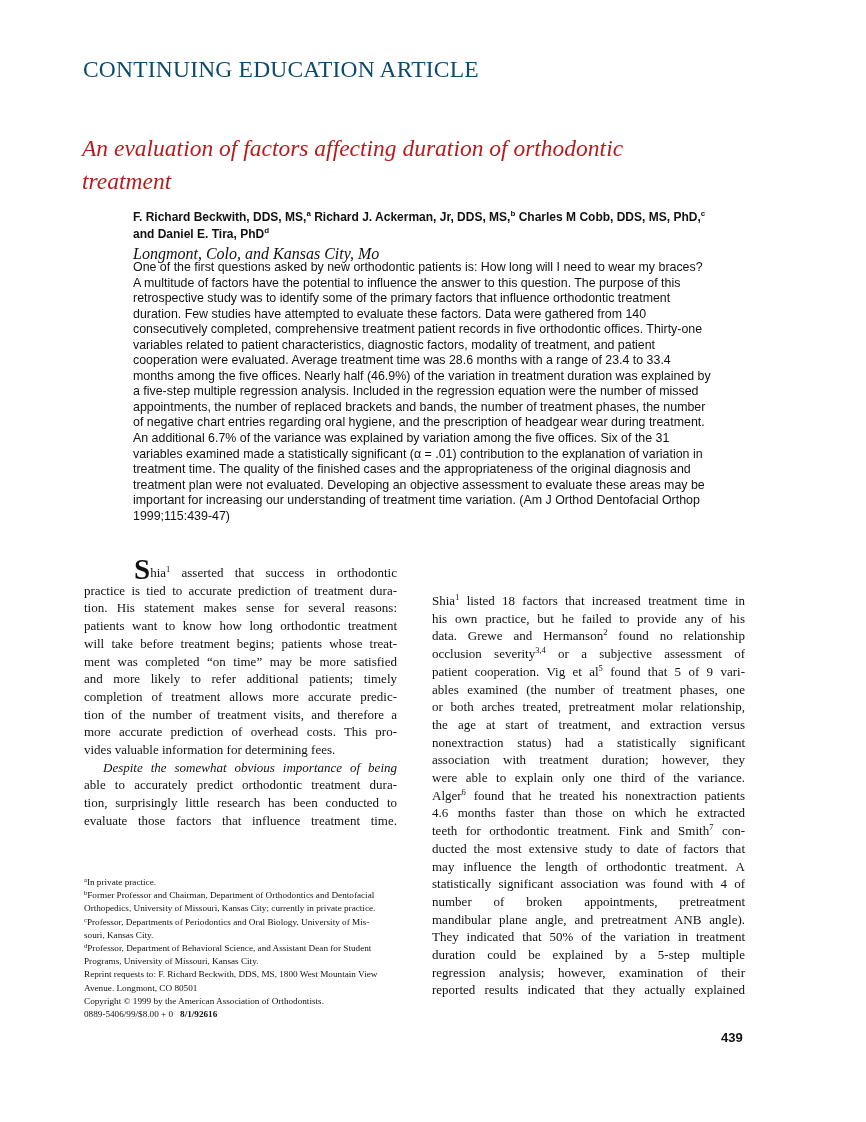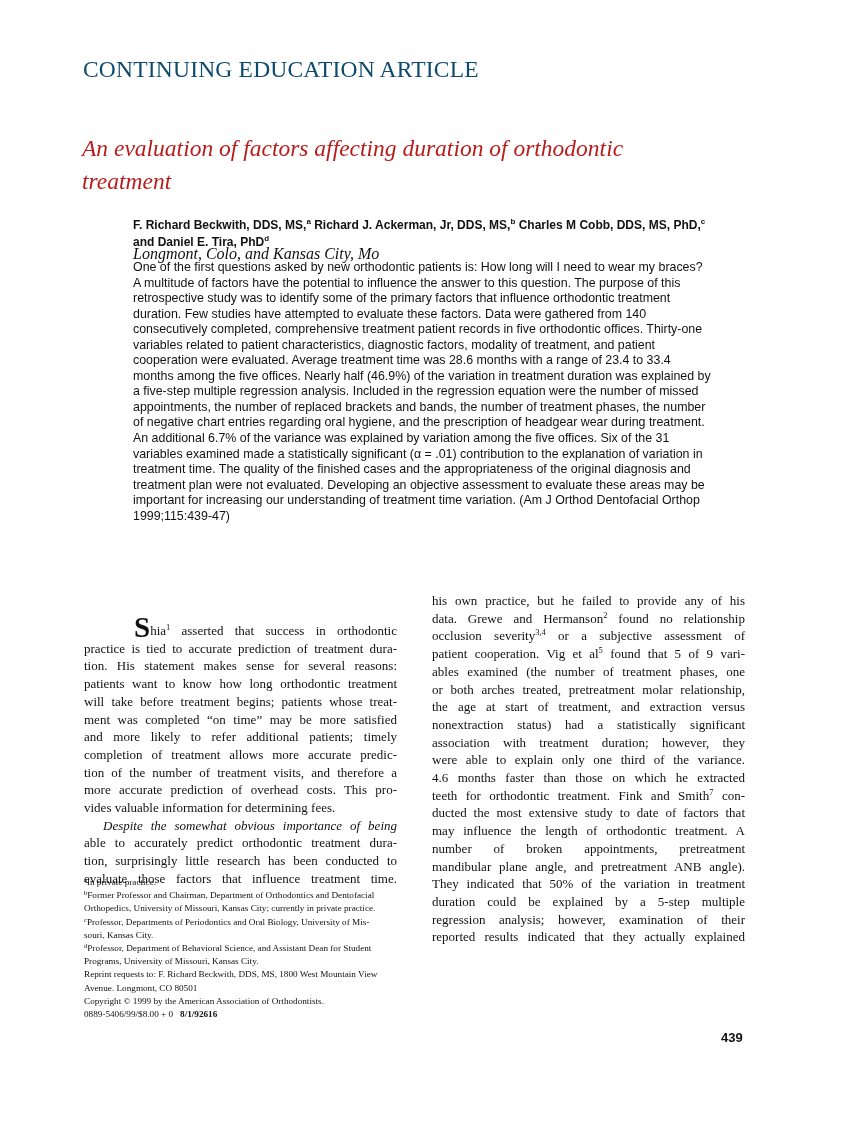--- a/index.html
+++ b/index.html
@@ -10,38 +10,38 @@
   .section-label {
     position: absolute; left: 83px; top: 56px;
     font-size: 23.5px; letter-spacing: 0.2px; color: #0c4a6e;
   }
   .title {
     position: absolute; left: 82px; top: 113px; width: 640px;
     font-size: 23.5px; font-style: italic; line-height: 33px; color: #b91c1c; margin-top: 19px;
   }
   .authors {
     position: absolute; left: 133px; top: 209px; width: 640px;
-    font-size: 12px; font-weight: bold; line-height: 17px; margin-top: 8px;
+    font-size: 12px; font-weight: bold; line-height: 17px;
   }
   .authors sup { font-size: 8px; vertical-align: 5px; line-height: 0; }
   .location {
     position: absolute; left: 133px; top: 245px;
     font-size: 16px; font-style: italic;
   }
   .abstract {
     position: absolute; left: 133px; top: 260px; width: 612px;
     font-size: 12.4px; line-height: 15.55px;
   }
   .abstract .ln { display: block; white-space: nowrap; }
 
   .col {
     position: absolute; width: 313px;
     font-size: 13px; line-height: 17.7px; text-align: justify;
   }
-  .col-left { left: 84px; top: 622px; }
+  .col-left { left: 84px; top: 564px; }
   .col-right { left: 432px; top: 592px; }
   .col .ln { display: block; white-space: nowrap; text-align-last: justify; }
   .col .ln.last { text-align-last: left; }
   .col .ln.indent { padding-left: 19px; font-style: italic; }
   .col sup { font-size: 8.5px; vertical-align: 5px; line-height: 0; }
   .dropcap { font-size: 29px; font-weight: bold; line-height: 0; vertical-align: -2px; }
   .dropcap-line { padding-left: 50px; }
 
   .footnotes {
     position: absolute; left: 84px; top: 876px; width: 320px;
@@ -118,34 +118,37 @@
   <span class="ln">souri, Kansas City.</span>
   <span class="ln"><sup>d</sup><span>Professor, Department of Behavioral Science, and Assistant Dean for Student</span></span>
   <span class="ln">Programs, University of Missouri, Kansas City.</span>
   <span class="ln">Reprint requests to: F. Richard Beckwith, DDS, MS, 1800 West Mountain View</span>
   <span class="ln">Avenue. Longmont, CO 80501</span>
   <span class="ln">Copyright © 1999 by the American Association of Orthodontists.</span>
   <span class="ln"><span>0889-5406/99/$8.00 + 0</span>&nbsp;&nbsp;&nbsp;<b>8/1/92616</b></span>
 </div>
 
 <div class="col col-right serif">
+  <span class="ln"><span>Shia</span><sup>1</sup><span> listed 18 factors that increased treatment time in</span></span>
   <span class="ln">his own practice, but he failed to provide any of his</span>
   <span class="ln"><span>data. Grewe and Hermanson</span><sup>2</sup><span> found no relationship</span></span>
   <span class="ln"><span>occlusion severity</span><sup>3,4</sup><span> or a subjective assessment of</span></span>
   <span class="ln"><span>patient cooperation. Vig et al</span><sup>5</sup><span> found that 5 of 9 vari-</span></span>
   <span class="ln">ables examined (the number of treatment phases, one</span>
   <span class="ln">or both arches treated, pretreatment molar relationship,</span>
   <span class="ln">the age at start of treatment, and extraction versus</span>
   <span class="ln">nonextraction status) had a statistically significant</span>
   <span class="ln">association with treatment duration; however, they</span>
   <span class="ln">were able to explain only one third of the variance.</span>
+  <span class="ln"><span>Alger</span><sup>6</sup><span> found that he treated his nonextraction patients</span></span>
   <span class="ln">4.6 months faster than those on which he extracted</span>
   <span class="ln"><span>teeth for orthodontic treatment. Fink and Smith</span><sup>7</sup><span> con-</span></span>
   <span class="ln">ducted the most extensive study to date of factors that</span>
   <span class="ln">may influence the length of orthodontic treatment. A</span>
+  <span class="ln">statistically significant association was found with 4 of</span>
   <span class="ln">number of broken appointments, pretreatment</span>
   <span class="ln">mandibular plane angle, and pretreatment ANB angle).</span>
   <span class="ln">They indicated that 50% of the variation in treatment</span>
   <span class="ln">duration could be explained by a 5-step multiple</span>
   <span class="ln">regression analysis; however, examination of their</span>
   <span class="ln">reported results indicated that they actually explained</span>
 </div>
 
 <div class="page-number sans">439</div>
 

